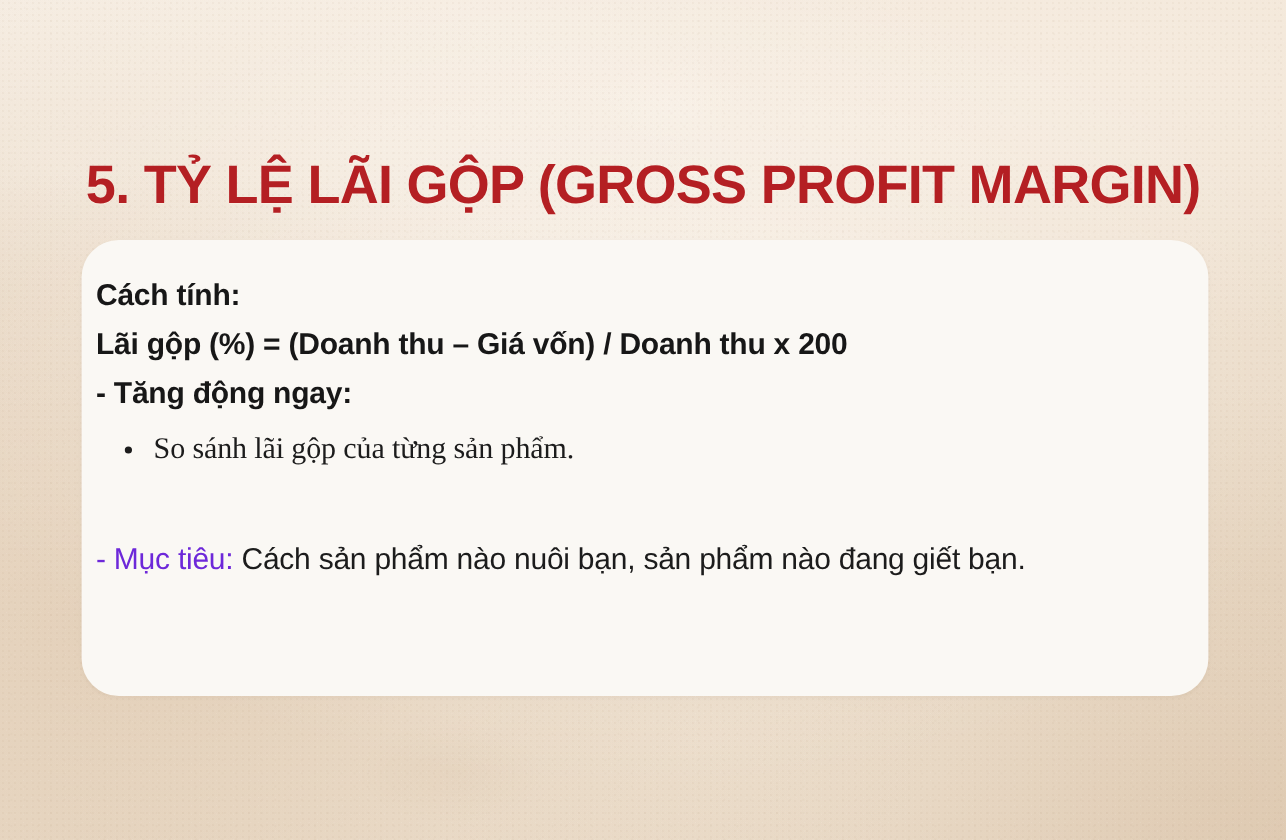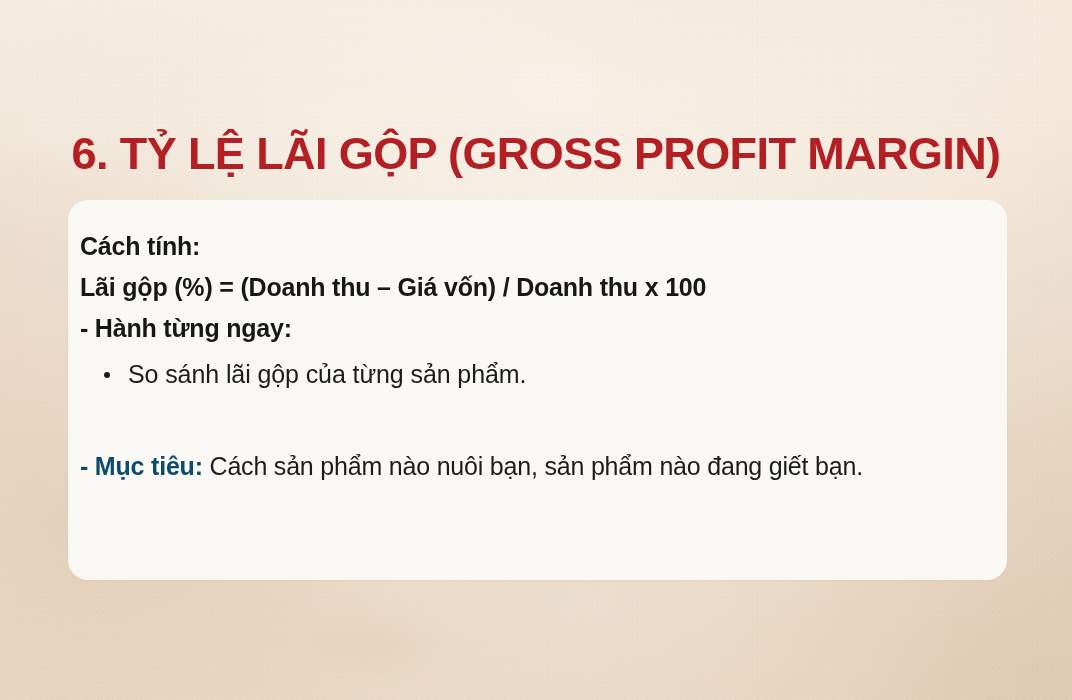--- a/index.html
+++ b/index.html
@@ -82,21 +82,21 @@
   }
 
   
   #card {
     position: absolute;
     left: 68px;
     top: 200px;
     width: 939px;
     height: 380px;
     background: #faf8f4;
-    border-radius: 20px;
+    border-radius: 31px;
     box-shadow: 0 1px 3px rgba(140,110,80,0.07);
   }
 
   .card-inner {
     position: absolute;
     left: 12px;
     top: 26px;
     right: 24px;
     bottom: 16px;
   }
@@ -111,20 +111,21 @@
     font-size: 25px;
     font-weight: 700;
     line-height: 41px;
     letter-spacing: -0.2px;
   }
 
   ul.bullets {
     list-style: none;
     margin: 5px 0 0 0;
     padding: 0;
+    font-family: Liberation Serif, serif;
   }
   ul.bullets li {
     position: relative;
     padding-left: 48px;
     font-size: 25px;
     font-weight: 400;
     line-height: 41px;
     letter-spacing: -0.1px;
     color: #1c1c1c;
     white-space: nowrap;
@@ -142,44 +143,44 @@
   .goal {
     margin-top: 52px;
     font-size: 25px;
     font-weight: 400;
     line-height: 38px;
     letter-spacing: -0.2px;
     color: #1c1c1c;
     white-space: nowrap;
   }
   .goal .strong {
-    font-weight: 700;
-    color: #0c4a6e;
+    font-weight: 400;
+    color: #6d28d9;
   }
 </style>
 </head>
 <body>
 
 <div id="slide">
 
   <div class="bg-layer bg-base"></div>
   <div class="bg-layer bg-mottle"></div>
   <div class="bg-layer bg-vignette"></div>
   <div class="bg-layer bg-grain"></div>
 
-  <h1 id="title">6. TỶ LỆ LÃI GỘP (GROSS PROFIT MARGIN)</h1>
+  <h1 id="title">5. TỶ LỆ LÃI GỘP (GROSS PROFIT MARGIN)</h1>
 
   <div id="card">
     <div class="card-inner">
 
       <div class="line lead">Cách tính:</div>
 
-      <div class="line lead">Lãi gộp (%) = (Doanh thu – Giá vốn) / Doanh thu x 100</div>
+      <div class="line lead">Lãi gộp (%) = (Doanh thu – Giá vốn) / Doanh thu x 200</div>
 
-      <div class="line lead">- Hành từng ngay:</div>
+      <div class="line lead">- Tăng động ngay:</div>
 
       <ul class="bullets">
         <li>
           <span class="dot"></span>
           <span>So sánh lãi gộp của từng sản phẩm.</span>
         </li>
       </ul>
 
       <div class="goal">
         <span class="strong">- Mục tiêu:</span><span> Cách sản phẩm nào nuôi bạn, sản phẩm nào đang giết bạn.</span>

